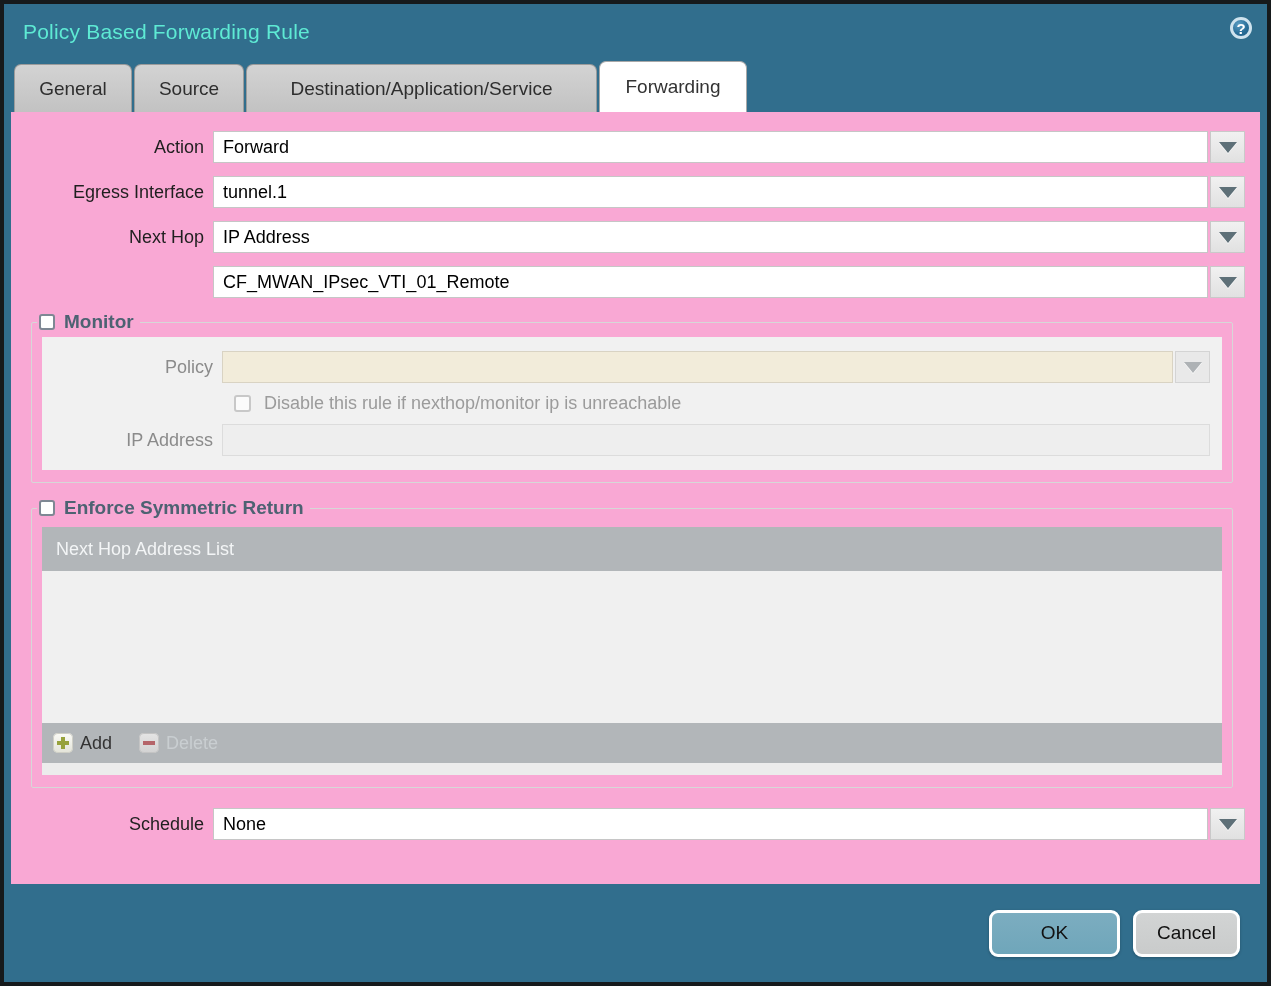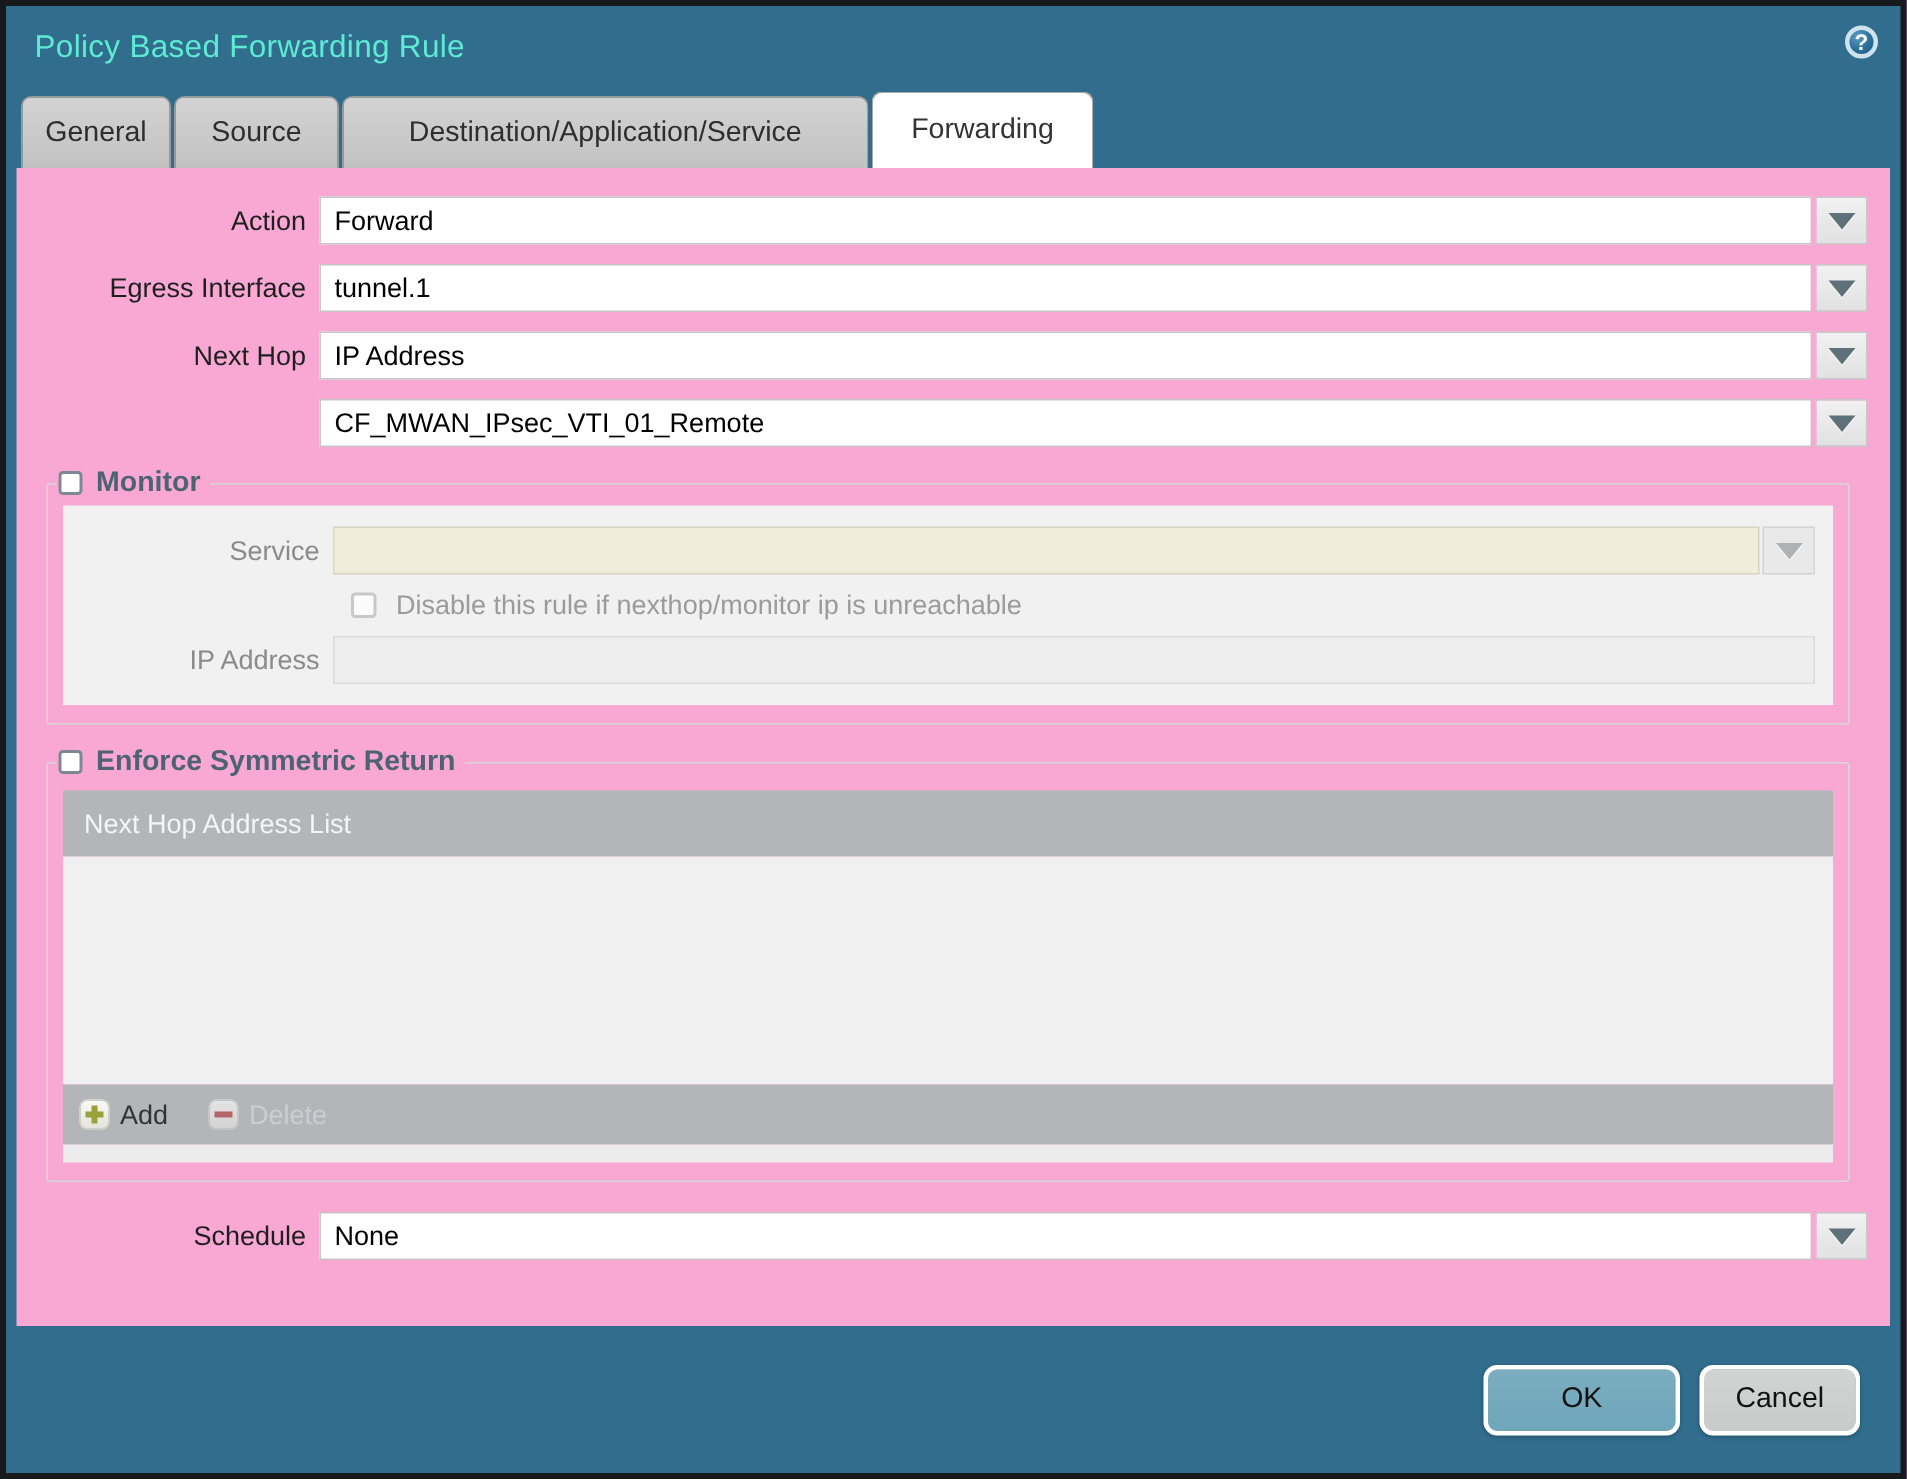--- a/index.html
+++ b/index.html
@@ -32,21 +32,21 @@
   .tab {
     height:48px; display:flex; align-items:center; justify-content:center;
     background:linear-gradient(#d3d3d3,#c2c2c2);
     border:1px solid #9b9b9b; border-bottom:none;
     border-radius:7px 7px 0 0;
     margin-right:2px;
     font-size:19px; color:#2e2e2e;
     cursor:pointer;
     padding:0 10px;
   }
-  .tab.t0 { width:100px; }
+  .tab.t0 { width:118px; }
   .tab.t1 { width:110px; }
   .tab.t2 { width:351px; }
   .tab.active {
     height:51px; width:148px;
     background:#ffffff; border-color:#a8a8a8;
     color:#333333;
   }
 
   
   .content {
@@ -203,21 +203,21 @@
       </div>
     </div>
 
     <fieldset>
       <legend>
         <span class="cb"></span>
         <span class="legend-text">Monitor</span>
       </legend>
       <div class="panel">
         <div class="row" style="margin-bottom:0;">
-          <div class="lbl">Service</div>
+          <div class="lbl">Policy</div>
           <div class="combo">
             <div class="field cream"></div>
             <div class="combo-btn dis">
               <span class="arrow"></span>
             </div>
           </div>
         </div>
         <div class="cbrow">
           <span class="cb dis"></span>
           <span class="cbrow-text">Disable this rule if nexthop/monitor ip is unreachable</span>

